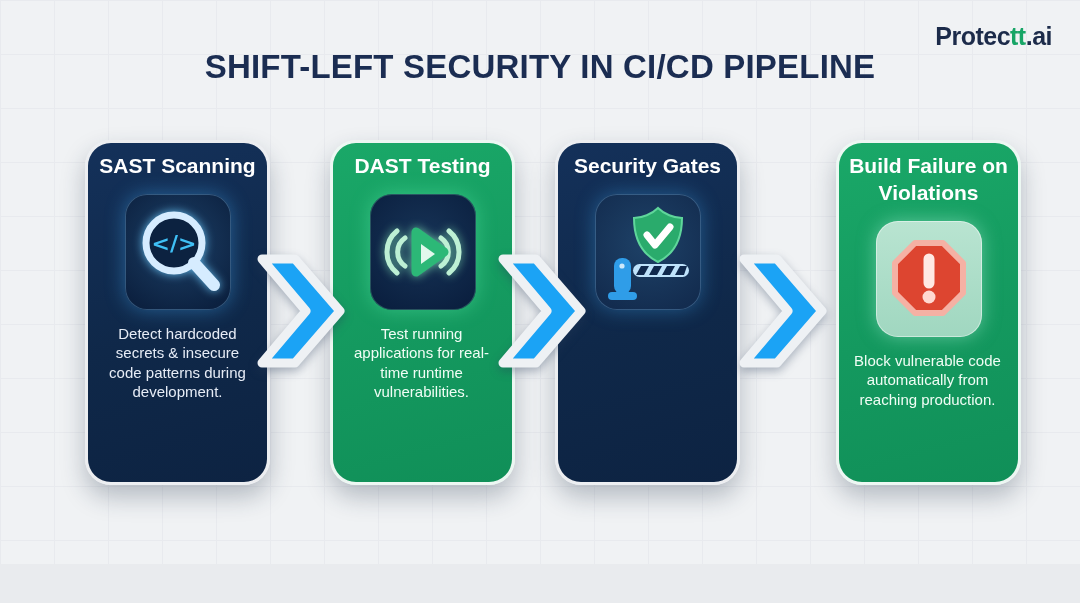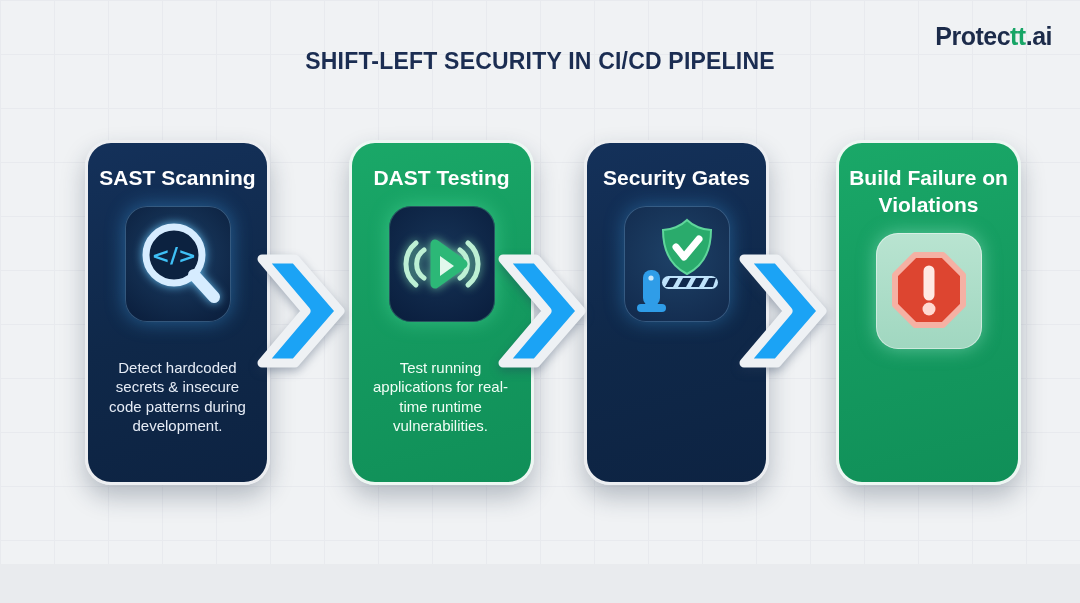--- a/index.html
+++ b/index.html
@@ -11,50 +11,50 @@
       linear-gradient(#e8eaee 1px, transparent 1px),
       linear-gradient(90deg, #e8eaee 1px, transparent 1px);
     background-size:54px 54px;
   }
   
   .logo{position:absolute;top:22px;right:28px;font-size:25px;font-weight:700;letter-spacing:-0.5px;}
   .logo .navy{color:#1c2b4a;}
   .logo .green{color:#17a566;}
   .main-title{
     position:absolute;top:48px;left:0;width:100%;text-align:center;
-    font-size:23px;font-weight:800;color:#1b2d52;letter-spacing:0.2px;
+    font-size:33px;font-weight:800;color:#1b2d52;letter-spacing:0.2px;
   }
   
   .card{
     position:absolute;top:140px;width:185px;height:345px;border-radius:26px;
     border:3px solid rgba(255,255,255,0.92);box-sizing:border-box;
     box-shadow:0 12px 24px rgba(30,45,70,0.28);
     display:flex;flex-direction:column;align-items:center;
   }
   .card.navy{background:linear-gradient(165deg,#14315a 0%,#0f2849 55%,#0d2342 100%);}
   .card.green{background:linear-gradient(165deg,#1aa868 0%,#14995f 55%,#108f58 100%);}
-  .card-0{left:85px}.card-1{left:349px}.card-2{left:584px}.card-3{left:836px}
+  .card-0{left:85px}.card-1{left:330px}.card-2{left:555px}.card-3{left:836px}
   .card-title{
-    margin-top:22px;font-size:21px;line-height:1.28;font-weight:700;color:#ffffff;
+    margin-top:10px;font-size:21px;line-height:1.28;font-weight:700;color:#ffffff;
     text-align:center;padding:0 8px;
   }
   .icon-tile{
     width:106px;height:116px;border-radius:22px;margin-top:14px;flex:none;
     display:flex;align-items:center;justify-content:center;
   }
   .tile-navy-a{background:radial-gradient(circle at 50% 42%,#1d4066 0%,#0c2140 85%);
     box-shadow:0 0 20px rgba(70,180,255,0.40), inset 0 0 0 1px rgba(140,205,255,0.30);}
   .tile-navy-b{background:radial-gradient(circle at 50% 42%,#173457 0%,#0b2040 85%);
     box-shadow:0 0 20px rgba(110,255,190,0.35), inset 0 0 0 1px rgba(120,235,180,0.25);}
   .tile-navy-c{background:radial-gradient(circle at 50% 42%,#1e4268 0%,#132c4f 85%);
     box-shadow:0 0 20px rgba(70,180,255,0.35), inset 0 0 0 1px rgba(140,205,255,0.28);}
   .tile-mint{background:linear-gradient(180deg,#b9e4d1 0%,#a0d7c0 100%);
     box-shadow:0 0 18px rgba(150,230,200,0.55), inset 0 0 0 1px rgba(255,255,255,0.45);}
   .card-desc{
-    margin-top:36px;font-size:15px;line-height:1.3;text-align:center;padding:0 11px;
+    margin-top:14px;font-size:15px;line-height:1.3;text-align:center;padding:0 11px;
   }
   .card.navy .card-desc{color:#e6ecf6;}
   .card.green .card-desc{color:#f0fdf5;padding-left:9px;}
   
   .flow-arrow{position:absolute;top:252px;width:92px;height:118px;z-index:5;}
   .arrow-0{left:255px}.arrow-1{left:496px}.arrow-2{left:737px}
   .flow-arrow svg{filter:drop-shadow(0 4px 5px rgba(40,60,90,0.35));}
   
   .bottom-bar{
     position:absolute;left:35px;top:565px;width:993px;height:12px;border-radius:6px;
@@ -121,20 +121,21 @@
 
   <div class="card green card-3">
     <div class="card-title">Build Failure on Violations</div>
     <div class="icon-tile tile-mint">
       <svg width="92" height="96" viewBox="0 0 92 96">
         <polygon points="32,12 60,12 80,32 80,62 60,82 32,82 12,62 12,32" fill="#dd4530" stroke="#f5b1a4" stroke-width="6" stroke-linejoin="round"></polygon>
         <line x1="46" y1="28" x2="46" y2="52" stroke="#ffe9e3" stroke-width="11" stroke-linecap="round"></line>
         <circle cx="46" cy="66" r="6.5" fill="#ffd9d1"></circle>
       </svg>
     </div>
+    <div class="card-desc">Block vulnerable code automatically from reaching production.</div>
   </div>
 
   <div class="flow-arrow arrow-0">
     <svg width="92" height="118" viewBox="0 0 92 118">
       <polygon points="7,7 40,7 85,59 40,111 7,111 51,59" fill="#1ba3f5" stroke="#eef1f4" stroke-width="9" stroke-linejoin="round"></polygon>
     </svg>
   </div>
   <div class="flow-arrow arrow-1">
     <svg width="92" height="118" viewBox="0 0 92 118">
       <polygon points="7,7 40,7 85,59 40,111 7,111 51,59" fill="#1ba3f5" stroke="#eef1f4" stroke-width="9" stroke-linejoin="round"></polygon>

